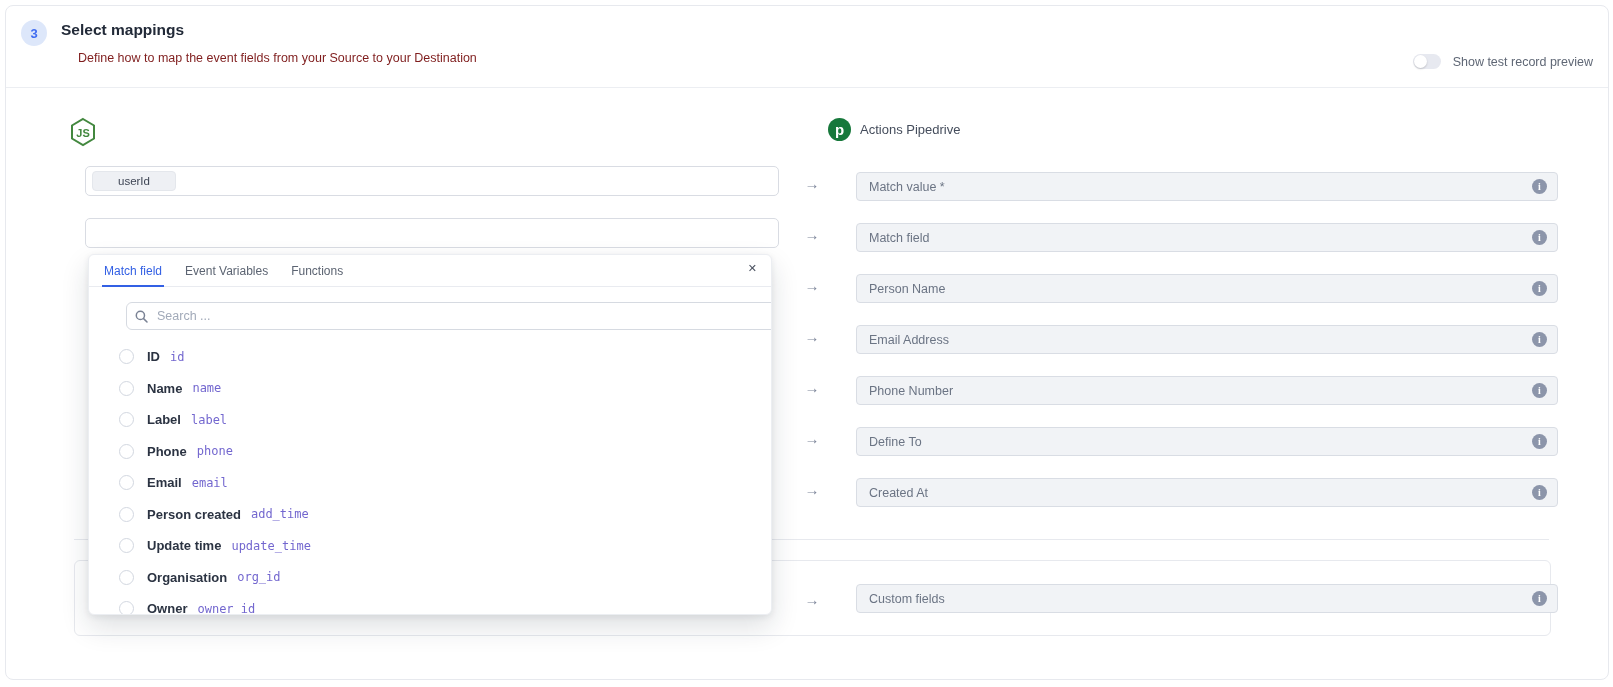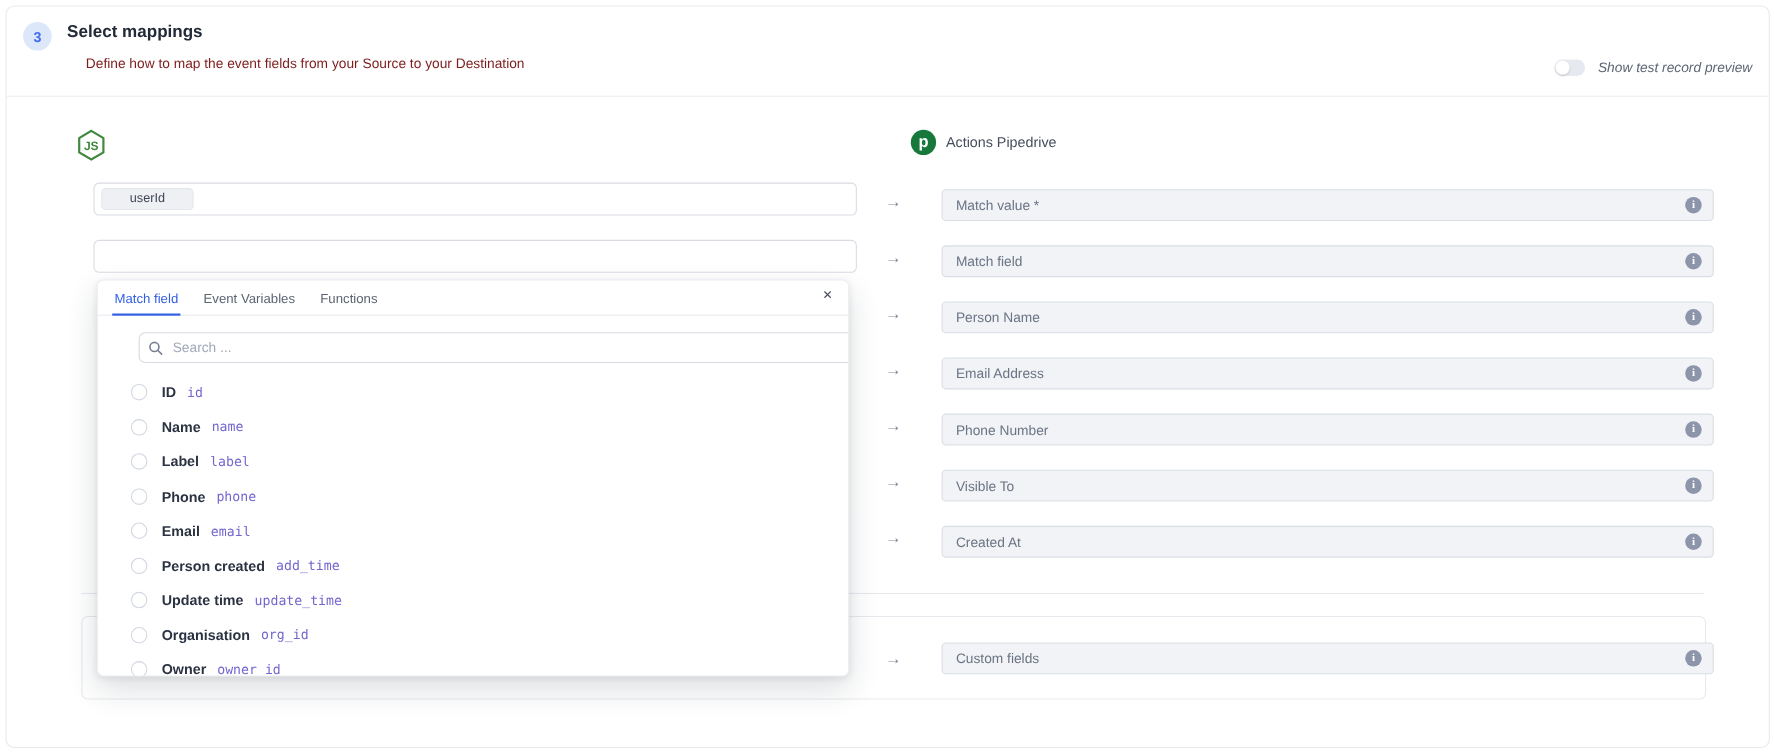--- a/index.html
+++ b/index.html
@@ -7,21 +7,21 @@
         -webkit-font-smoothing:antialiased;color:#28303f;overflow:hidden;}
   .container{position:absolute;left:5px;top:5px;width:1602px;height:673px;background:#fff;
              border:1px solid #e7e9ee;border-radius:8px;}
   
   .header{position:absolute;left:0;top:0;right:0;height:81px;border-bottom:1px solid #eceef2;}
   .step-badge{position:absolute;left:15px;top:14px;width:26px;height:26px;border-radius:50%;
               background:#dde7fa;color:#3f6cf1;font-size:13px;font-weight:700;
               display:flex;align-items:center;justify-content:center;}
   .title{position:absolute;left:55px;top:15px;font-size:15.5px;font-weight:700;color:#222a38;}
   .subtitle{position:absolute;left:72px;top:45px;font-size:12.5px;color:#7f1d1d;}
-  .toggle-wrap{position:absolute;right:15px;top:48px;display:flex;align-items:flex-start;gap:12px;font-style:italic;}
+  .toggle-wrap{position:absolute;right:15px;top:48px;display:flex;align-items:flex-end;gap:12px;}
   .toggle{width:28px;height:15px;border-radius:8px;background:#e7e9f0;position:relative;cursor:pointer;}
   .toggle .knob{position:absolute;left:1px;top:1px;width:13px;height:13px;border-radius:50%;background:#fff;
                 box-shadow:0 1px 2px rgba(0,0,0,.18);}
   .toggle-label{font-size:12.5px;color:#5f6775;}
   
   .node-icon{position:absolute;left:63px;top:111px;}
   .dest-header{position:absolute;left:822px;top:112px;display:flex;align-items:center;gap:9px;}
   .pd-icon{width:23px;height:23px;border-radius:50%;background:#17783b;color:#fff;display:flex;
            align-items:center;justify-content:center;font-weight:700;font-size:15px;line-height:1;}
   .dest-name{font-size:13px;color:#454d5c;}
@@ -123,21 +123,21 @@
     </div>
 
     <span class="arrow" style="top:373px">→</span>
     <div class="dest-box" style="top:370px">
       <span class="dest-label">Phone Number</span>
       <span class="info-icon">i</span>
     </div>
 
     <span class="arrow" style="top:424px">→</span>
     <div class="dest-box" style="top:421px">
-      <span class="dest-label">Visible To</span>
+      <span class="dest-label">Define To</span>
       <span class="info-icon">i</span>
     </div>
 
     <span class="arrow" style="top:475px">→</span>
     <div class="dest-box" style="top:472px">
       <span class="dest-label">Created At</span>
       <span class="info-icon">i</span>
     </div>
 
     <div class="separator"></div>

